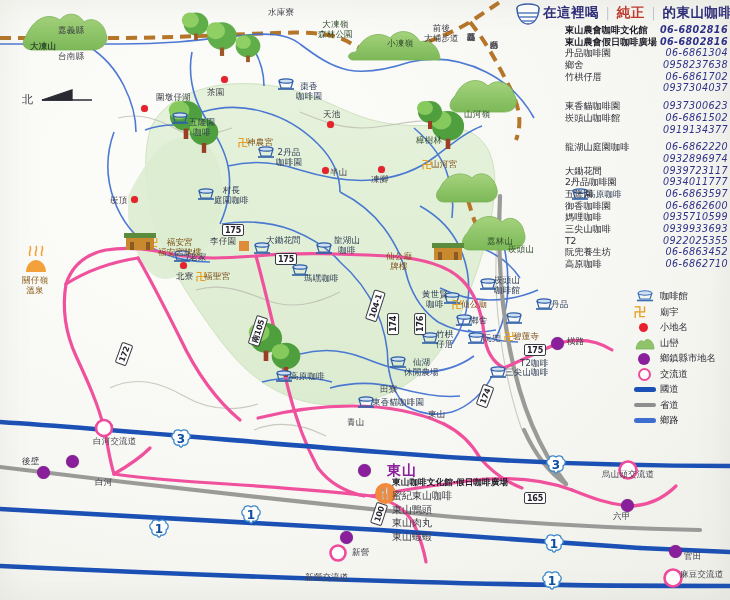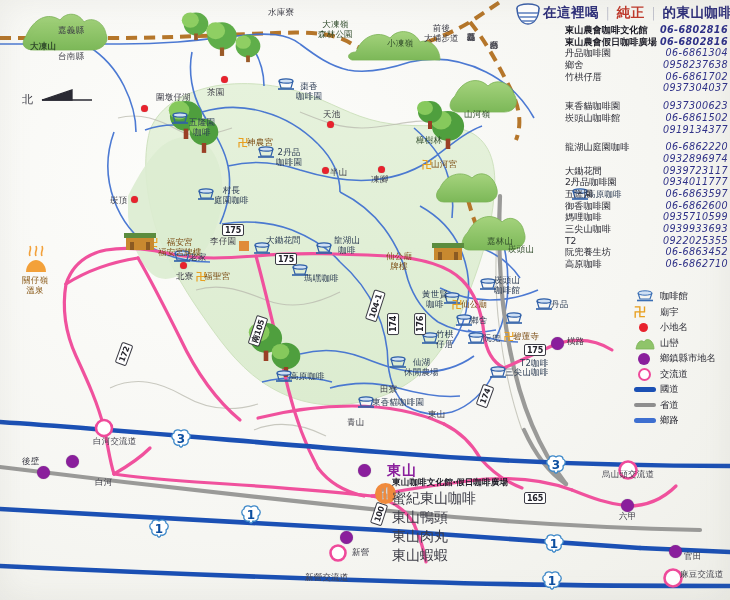--- a/index.html
+++ b/index.html
@@ -82,21 +82,21 @@
   .lgtext { position:absolute; left:28px; top:1px; font-size:9.3px; color:#2a2a33; white-space:nowrap; }
   .lgsym  { position:absolute; left:2px; top:1px; width:22px; height:13px; }
   .lgline { position:absolute; left:2px; top:5px; width:22px; height:4.5px; border-radius:3px; }
 
   
   #hall-box { position:absolute; left:392px; top:477px; width:130px; }
   #hall-title {
     font-size:8.6px; font-weight:bold; color:#1c1c26; white-space:nowrap;
     letter-spacing:.1px;
   }
-  .hall-item { font-size:14px; color:#3b3b45; line-height:1.35; }
+  .hall-item { font-size:10px; color:#3b3b45; line-height:1.35; }
   #hall-icon {
     position:absolute; left:375px; top:483px; width:21px; height:21px;
     border-radius:50%; background:#f08a3c;
     color:#fff; font-size:11px; font-weight:bold; text-align:center; line-height:21px;
   }
   
   #dongshan-lbl {
     position:absolute; left:387px; top:462px;
     font-size:14px; font-weight:bold; color:#8a1f9c; letter-spacing:1px;
   }
@@ -537,21 +537,21 @@
       </div>
       <div class="lbl c2" style="left: 567px; top: 337px;">
         <div>橫路</div>
       </div>
       <div class="lbl c2" style="left: 22px; top: 457px;">
         <div>後壁</div>
       </div>
       <div class="lbl c2" style="left: 95px; top: 478px;">
         <div>白河</div>
       </div>
-      <div class="lbl c2" style="left: 613px; top: 512px; margin-left: 6px;">
+      <div class="lbl c2" style="left: 613px; top: 512px;">
         <div>六甲</div>
       </div>
       <div class="lbl c2" style="left: 684px; top: 552px;">
         <div>官田</div>
       </div>
       <div class="lbl c2" style="left: 93px; top: 437px; color: rgb(68, 68, 78);">
         <div>白河交流道</div>
       </div>
       <div class="lbl c2" style="left: 602px; top: 470px; color: rgb(68, 68, 78);">
         <div>烏山頭交流道</div>

